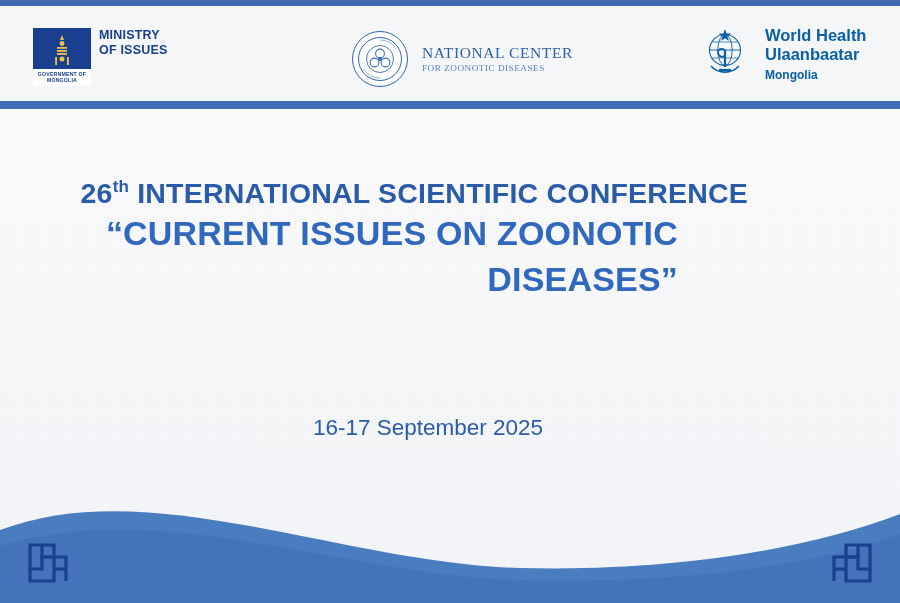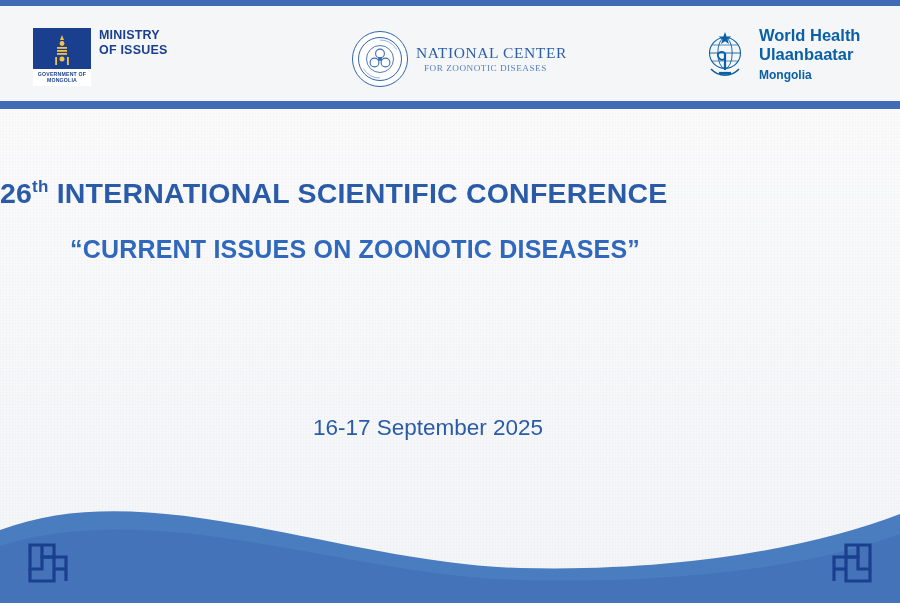--- a/index.html
+++ b/index.html
@@ -99,21 +99,21 @@
     font-weight: bold;
     line-height: 15px;
     letter-spacing: 0.2px;
   }
   .logo-nczd {
     position: absolute;
     left: 352px;
     top: 25px;
     display: flex;
     align-items: center;
-    gap: 8px;
+    gap: 14px;
   }
   .nczd-seal {
     width: 54px;
     height: 54px;
     border: 1.4px solid #2f62b0;
     border-radius: 50%;
     position: relative;
     background: #ffffff;
   }
   .nczd-seal::after {
@@ -137,29 +137,28 @@
     font-family: "Liberation Serif", serif;
     letter-spacing: 0.6px;
     line-height: 18px;
   }
   .nczd-line2 {
     color: #5b83bf;
     font-size: 9.2px;
     font-family: "Liberation Serif", serif;
     letter-spacing: 0.5px;
     line-height: 12px;
-    margin-left: 8px;
   }
   .logo-who {
     position: absolute;
     left: 700px;
     top: 20px;
     display: flex;
-    align-items: center;
-    gap: 9px;
+    align-items: flex-start;
+    gap: 15px;
   }
   .who-text {
     display: flex;
     flex-direction: column;
   }
   .who-l1, .who-l2 {
     color: #0a5fa5;
     font-size: 16.5px;
     font-weight: bold;
     line-height: 18.5px;
@@ -170,37 +169,38 @@
     font-weight: bold;
     margin-top: 6px;
     line-height: 13px;
   }
   
   .title-block {
     position: absolute;
     left: 0;
     top: 170px;
     width: 732px;
-    text-align: left;
+    text-align: right;
+    padding-left: 16px;
   }
   .conf-line {
     color: #2a5ba8;
     font-size: 28.5px;
     font-weight: bold;
     letter-spacing: 0.2px;
     line-height: 34px;
   }
   .conf-line sup {
     font-size: 17px;
     vertical-align: super;
   }
   .conf-theme {
-    margin-top: 16px;
+    margin-top: 0;
     color: #3068bd;
-    font-size: 25px;
+    font-size: 34px;
     font-weight: bold;
     line-height: 46px;
     letter-spacing: 0.2px;
     padding: 0 70px;
   }
   .date-block {
     position: absolute;
     left: 0;
     top: 412px;
     width: 856px;

